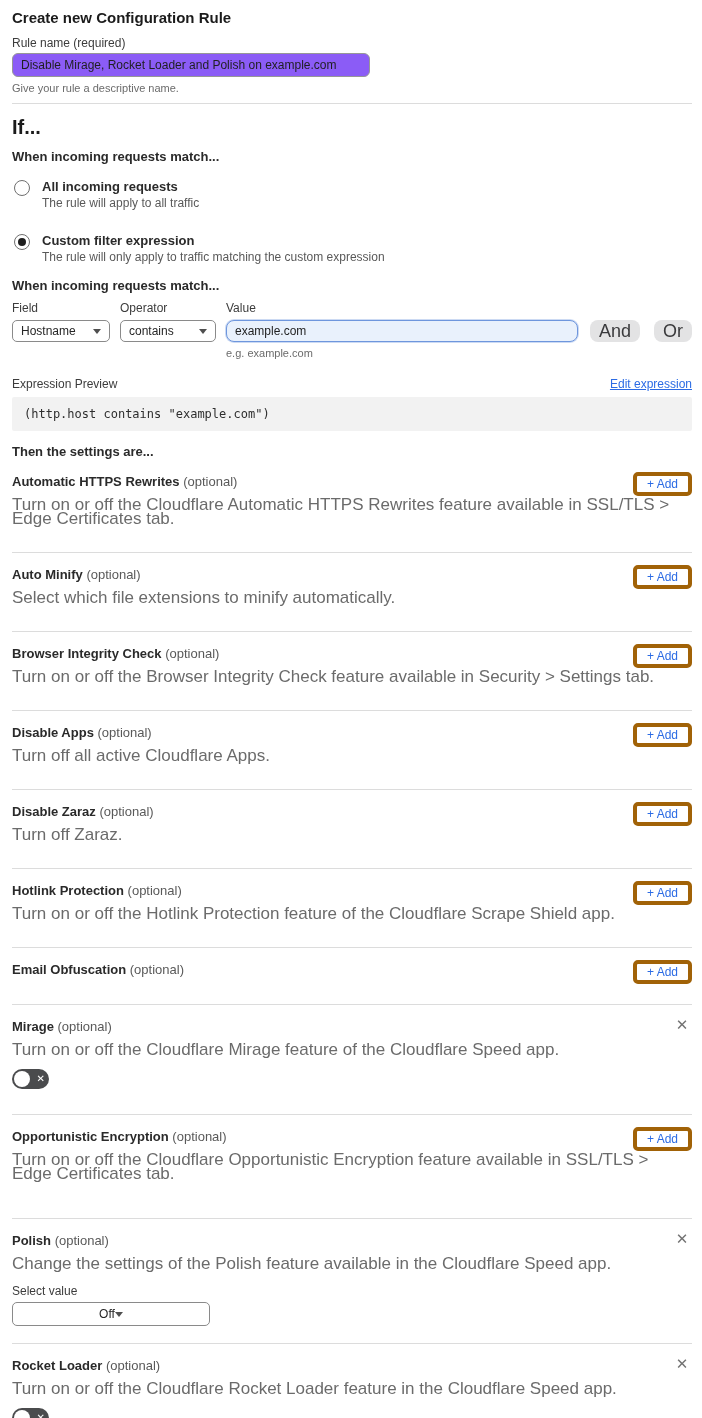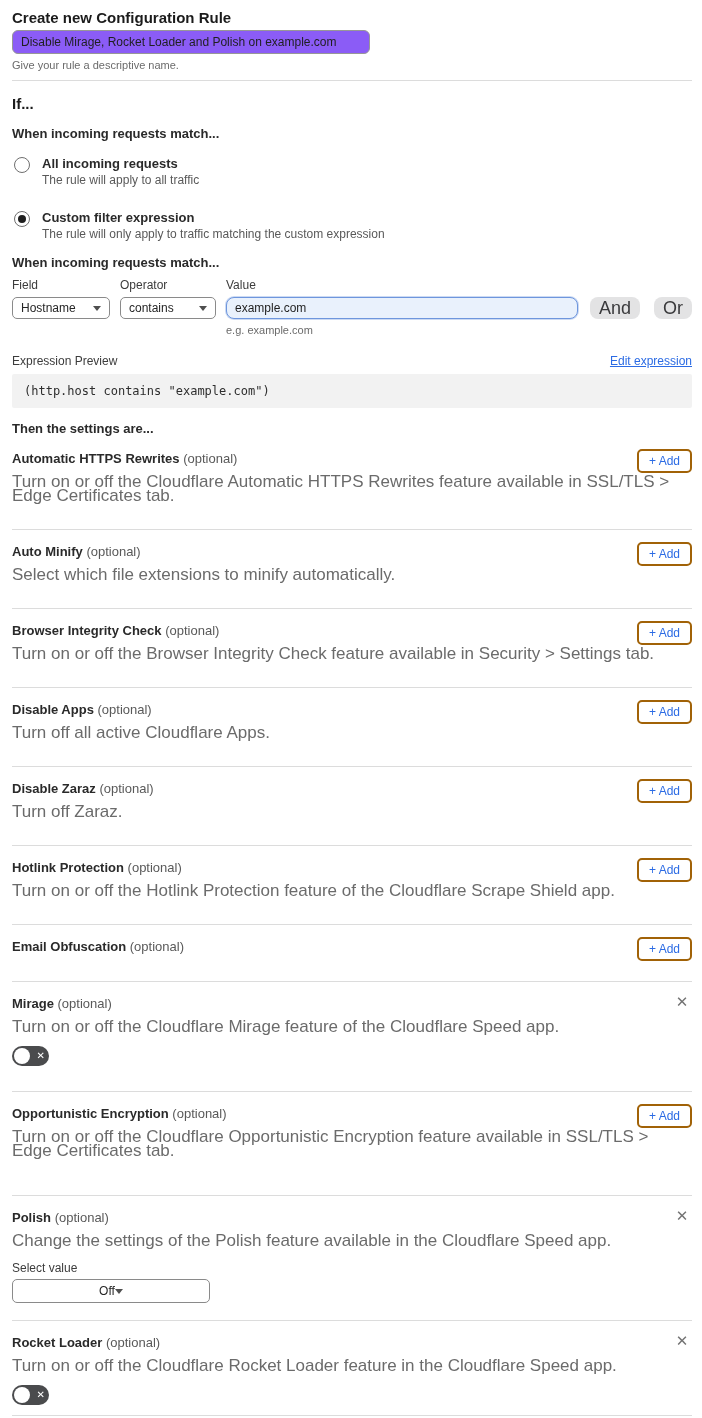--- a/index.html
+++ b/index.html
@@ -10,21 +10,21 @@
   h1.page-title{font-size:15px;line-height:18px;font-weight:bold;margin:0;color:#1b1b1b;}
 
   .field-label{display:block;font-size:12px;line-height:13px;color:#3c3c3c;margin-top:10px;}
   .text-input{margin-top:3px;width:340px;height:20px;border:1px solid #979797;border-radius:6px;
               padding:1px 8px;font-size:12px;color:#1f1f1f;font-family:inherit;background:#8b5cf6;
               box-sizing:content-box;display:block;}
   .helper{font-size:11px;line-height:12px;color:#6b6b6b;margin-top:5px;}
 
   hr.divider{border:none;border-top:1px solid #dcdcdc;margin:9px 0 0 0;}
 
-  h2.if-heading{font-size:15px;line-height:18px;font-weight:bold;margin:14px 0 0 0;color:#1b1b1b;}
+  h2.if-heading{font-size:20px;line-height:18px;font-weight:bold;margin:14px 0 0 0;color:#1b1b1b;}
   h3.sub-heading{font-size:13px;line-height:16px;font-weight:bold;margin:13px 0 0 0;color:#2a2a2a;}
 
   .radio-option{display:flex;margin-top:14px;cursor:pointer;}
   .radio-option + .radio-option{margin-top:22px;}
   .radio-circle{flex:0 0 auto;width:14px;height:14px;border:1px solid #6f6f6f;border-radius:50%;
                 margin:1px 12px 0 2px;position:relative;background:#fff;}
   .radio-circle.checked::after{content:"";position:absolute;left:3px;top:3px;width:8px;height:8px;
                 border-radius:50%;background:#1f1f1f;}
   .radio-texts .radio-title{font-size:13px;line-height:16px;font-weight:bold;color:#2a2a2a;}
   .radio-texts .radio-desc{font-size:12px;line-height:15px;color:#595959;margin-top:1px;}
@@ -62,41 +62,42 @@
   .setting-title{font-size:13px;line-height:16px;color:#2a2a2a;}
   .setting-title b{font-weight:bold;}
   .optional{font-weight:normal;color:#595959;}
   .setting-desc{font-size:17px;line-height:14px;color:#6b6b6b;margin-top:8px;}
   .row-tall{padding-bottom:37px;}
   .row-toggle{padding-bottom:25px;}
   .row-toggle-last{padding-bottom:10px;}
   .row-select{padding-bottom:17px;}
 
   .add-btn{position:absolute;right:0;top:12px;height:24px;padding:0 10px;background:#fff;
-           border:2px solid #a16207;border-radius:5px;color:#2b6be4;font-size:12px;
+           border:4px solid #a16207;border-radius:5px;color:#2b6be4;font-size:12px;
            font-family:inherit;cursor:pointer;}
 
   .close-x{position:absolute;right:3px;top:13px;width:14px;height:14px;cursor:pointer;color:#737373;
            font-size:15px;line-height:14px;text-align:center;font-weight:300;}
 
   .toggle{margin-top:12px;width:37px;height:20px;border-radius:11px;background:#4a4b4d;
           position:relative;cursor:pointer;}
   .toggle .knob{position:absolute;left:2px;top:2px;width:16px;height:16px;border-radius:50%;background:#ffffff;}
   .toggle .off-x{position:absolute;right:4px;top:3px;color:#ffffff;font-size:10px;line-height:14px;}
 
   .select-value-label{font-size:12px;line-height:13px;color:#3c3c3c;margin-top:14px;}
   .polish-select{margin-top:4px;width:198px;height:24px;border-radius:5px;justify-content:center;}
 </style>
 </head>
 <body>
 
 <div class="container">
 
   <h1 class="page-title">Create new Configuration Rule</h1>
 
+  <label class="field-label">Rule name (required)</label>
   <input class="text-input" type="text" value="Disable Mirage, Rocket Loader and Polish on example.com" style="">
   <div class="helper">Give your rule a descriptive name.</div>
 
   <hr class="divider">
 
   <h2 class="if-heading">If...</h2>
   <h3 class="sub-heading">When incoming requests match...</h3>
 
   <div class="radio-option">
     <span class="radio-circle"></span>

